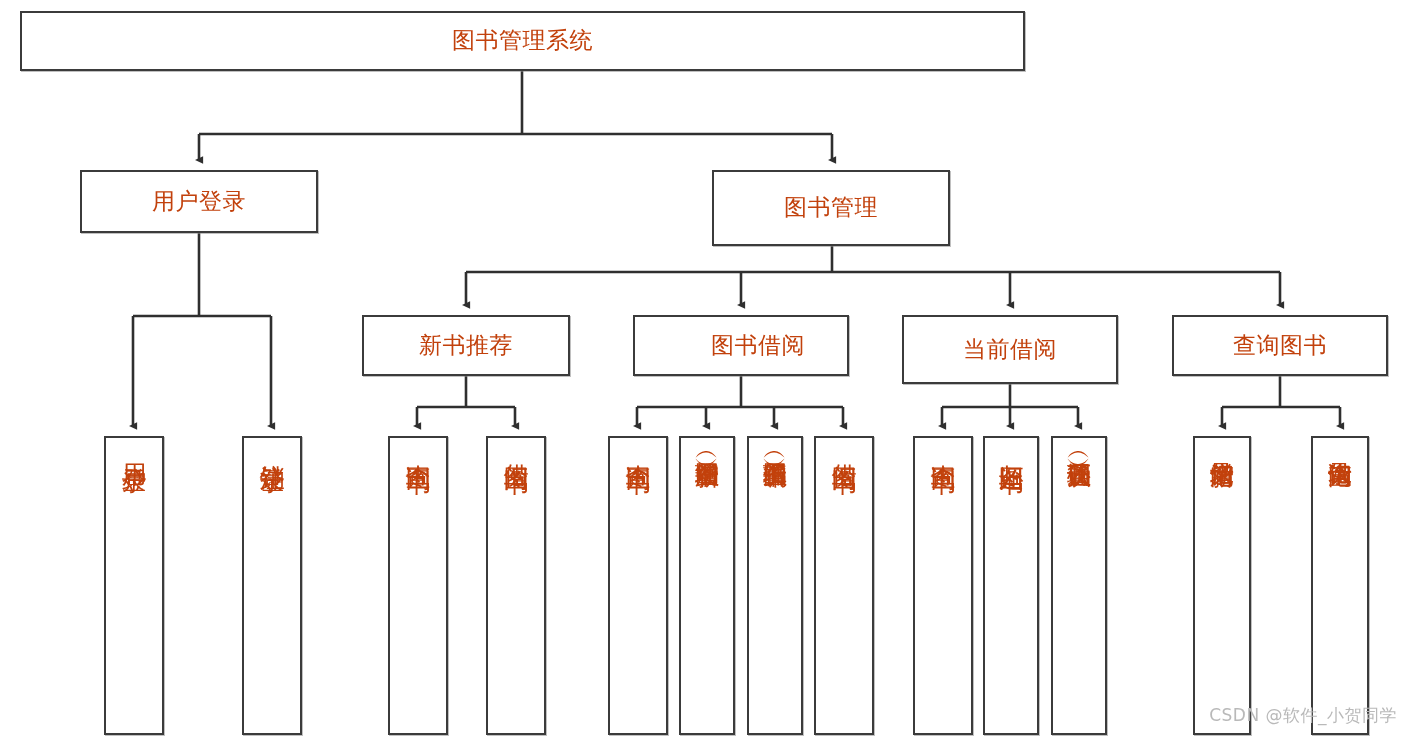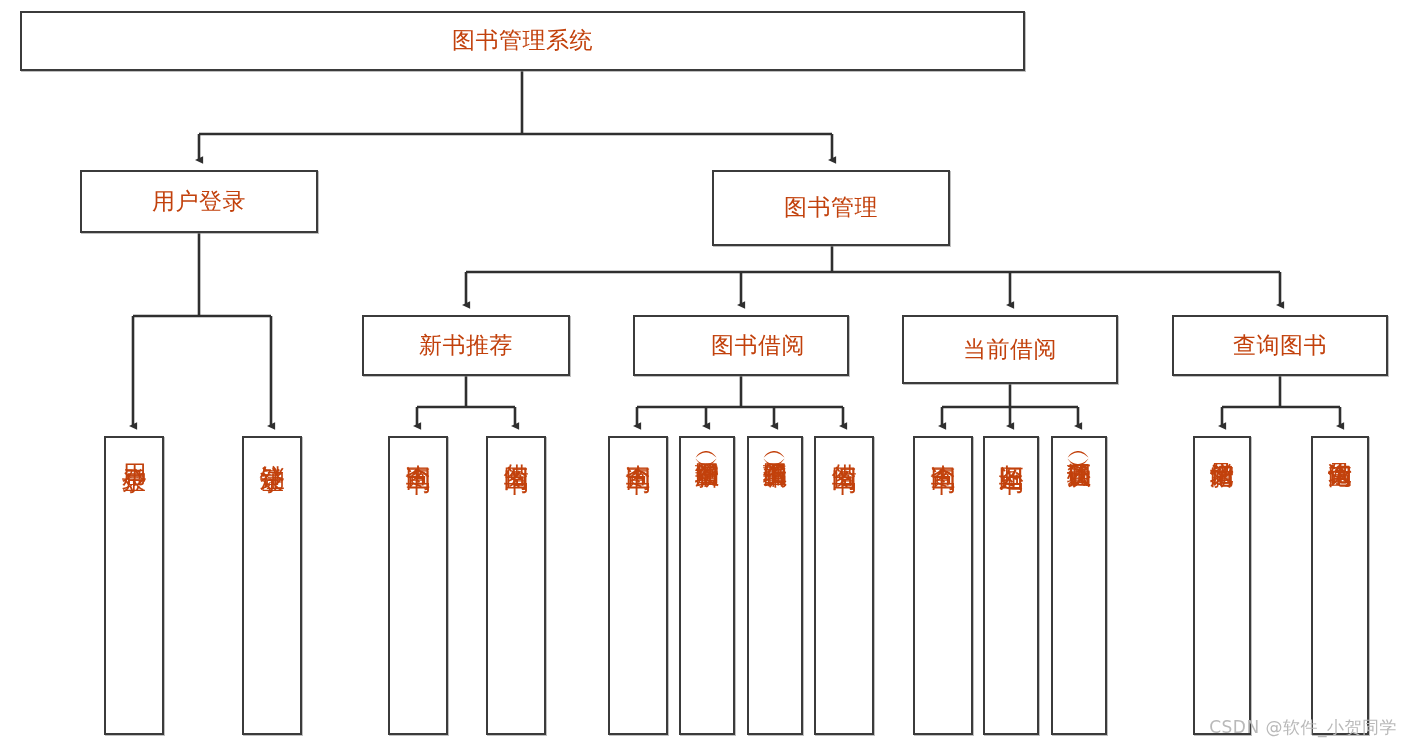--- a/index.html
+++ b/index.html
@@ -64,21 +64,21 @@
     white-space: nowrap;
   }
   .node.vert.tight .label {
     font-size: 24px;
     letter-spacing: 0px;
     line-height: 1.0;
   }
   .watermark {
     position: absolute;
     right: 8px;
-    bottom: 8px;
+    bottom: 20px;
     font-size: 17px;
     color: #b9b9b9;
     letter-spacing: 0.5px;
     white-space: nowrap;
   }
 </style>
 </head>
 <body>
 
 <div id="diagram-root">

